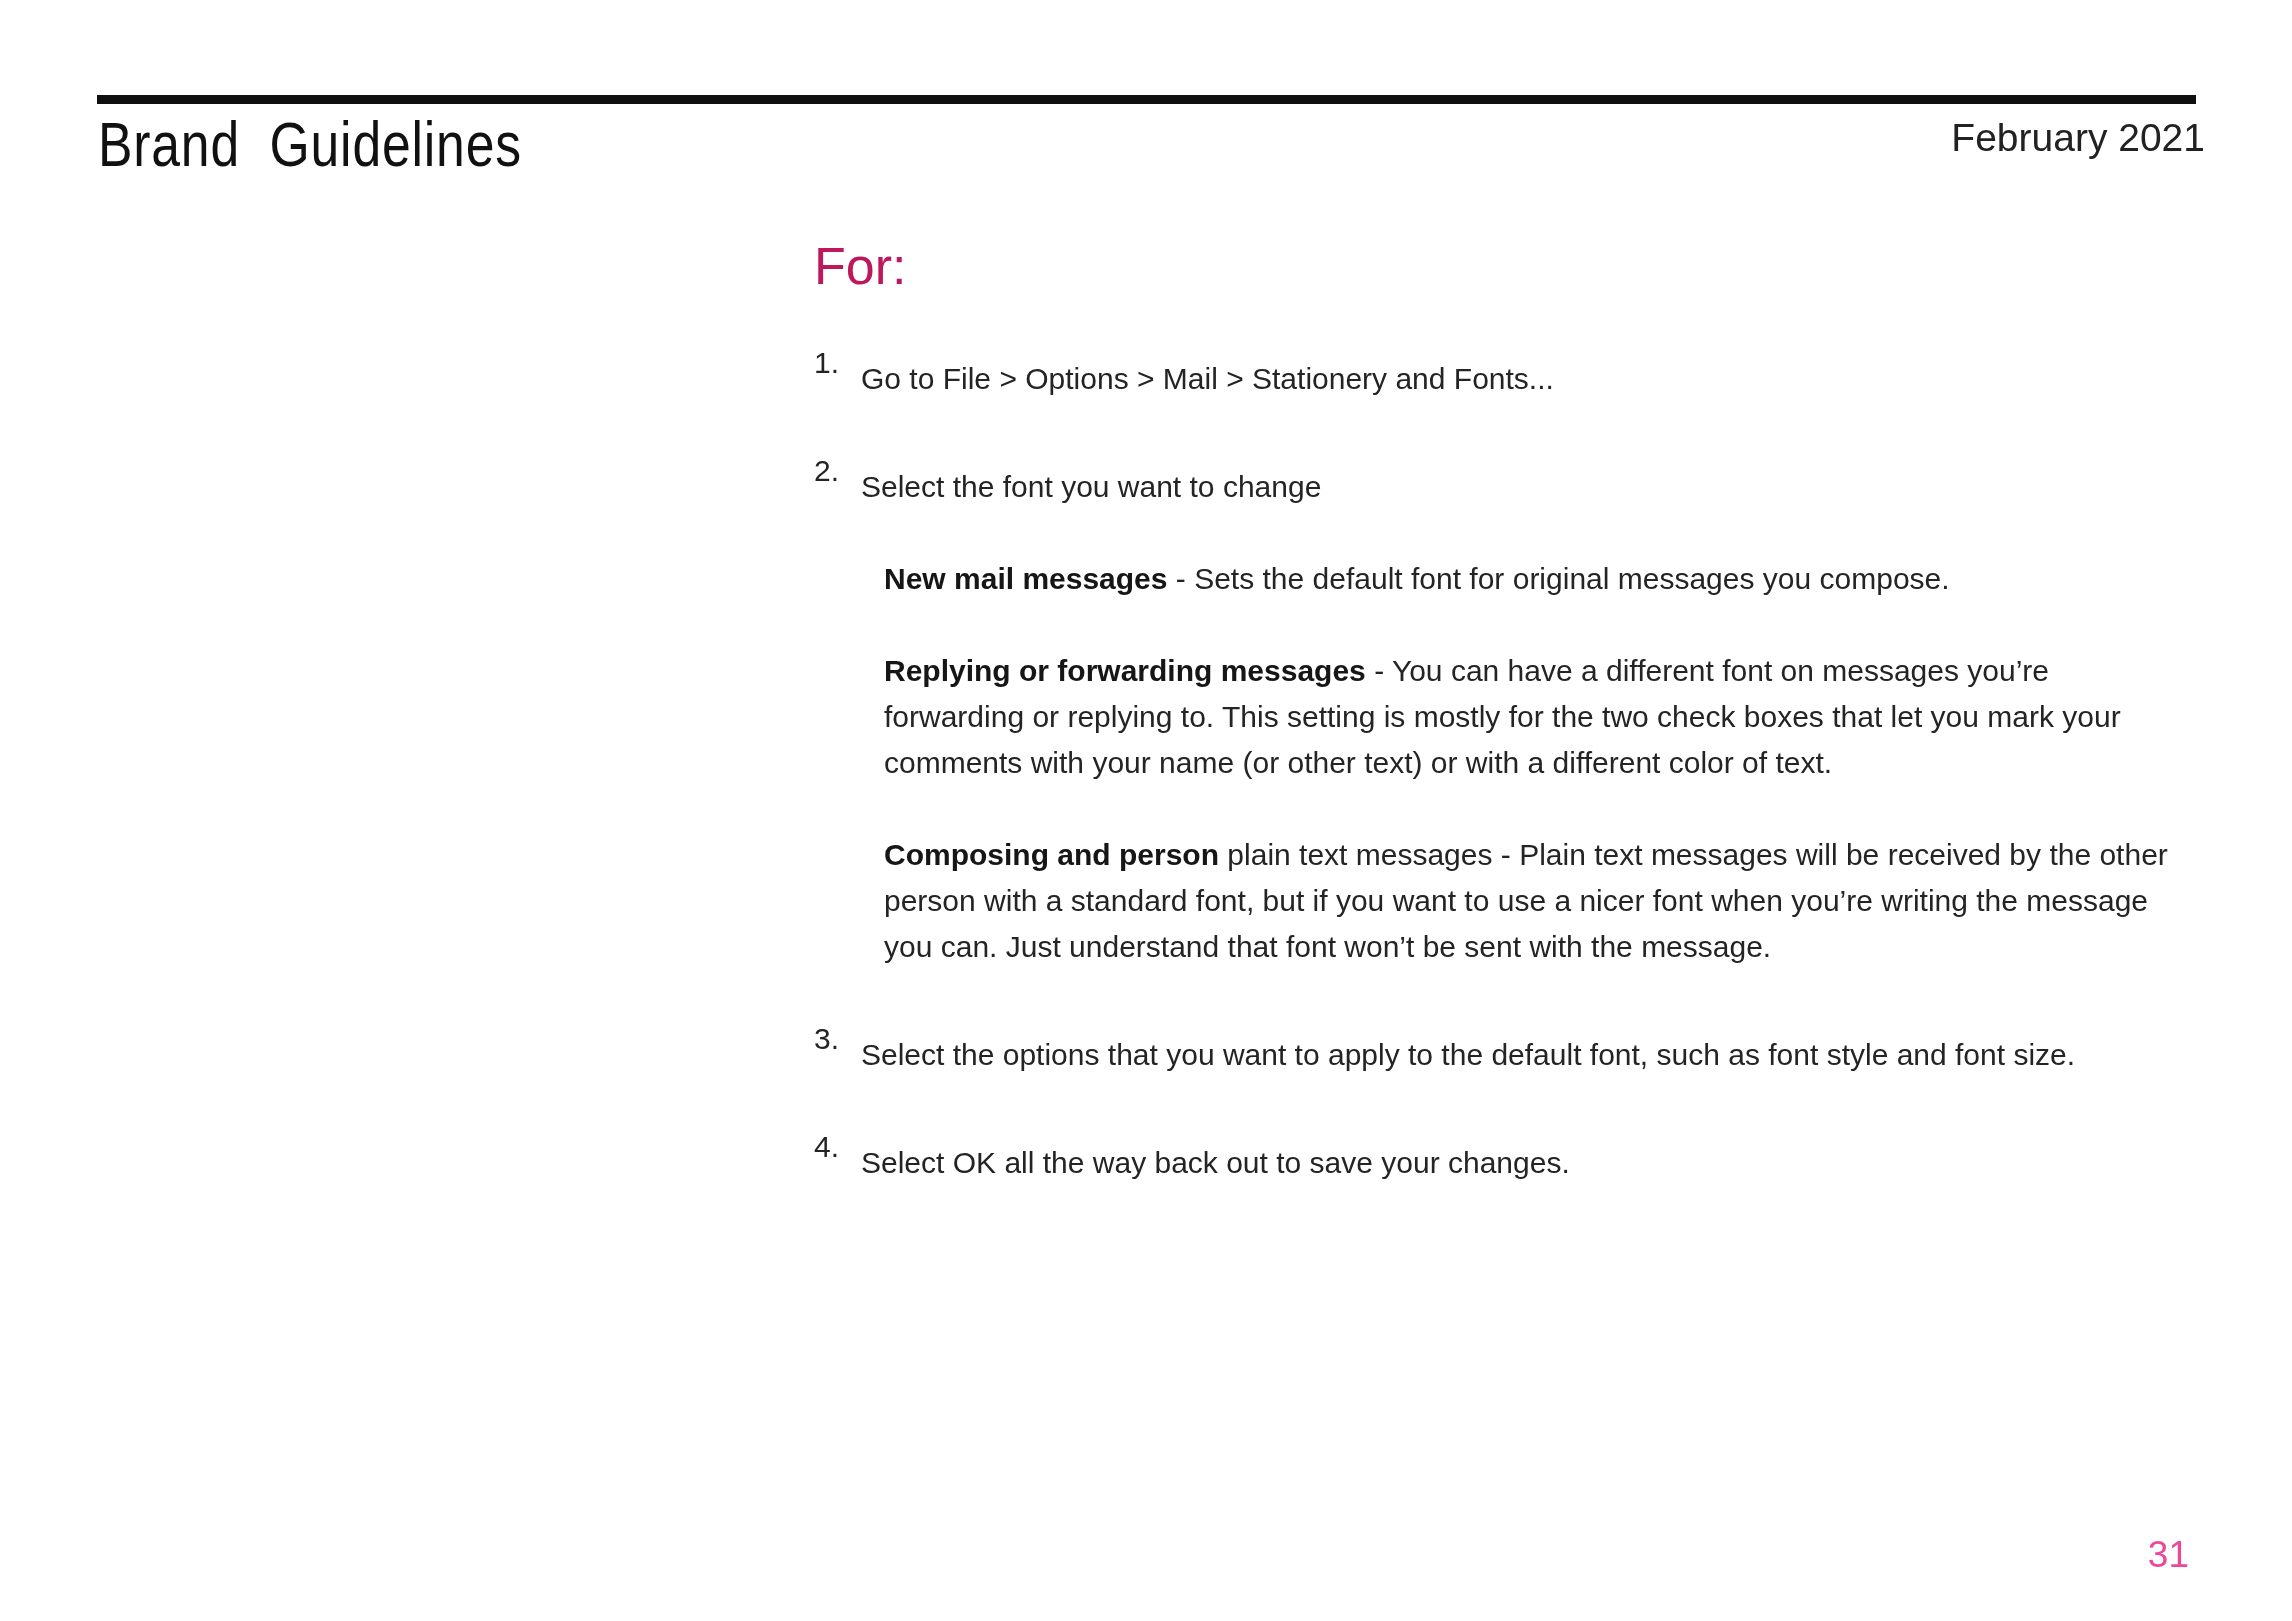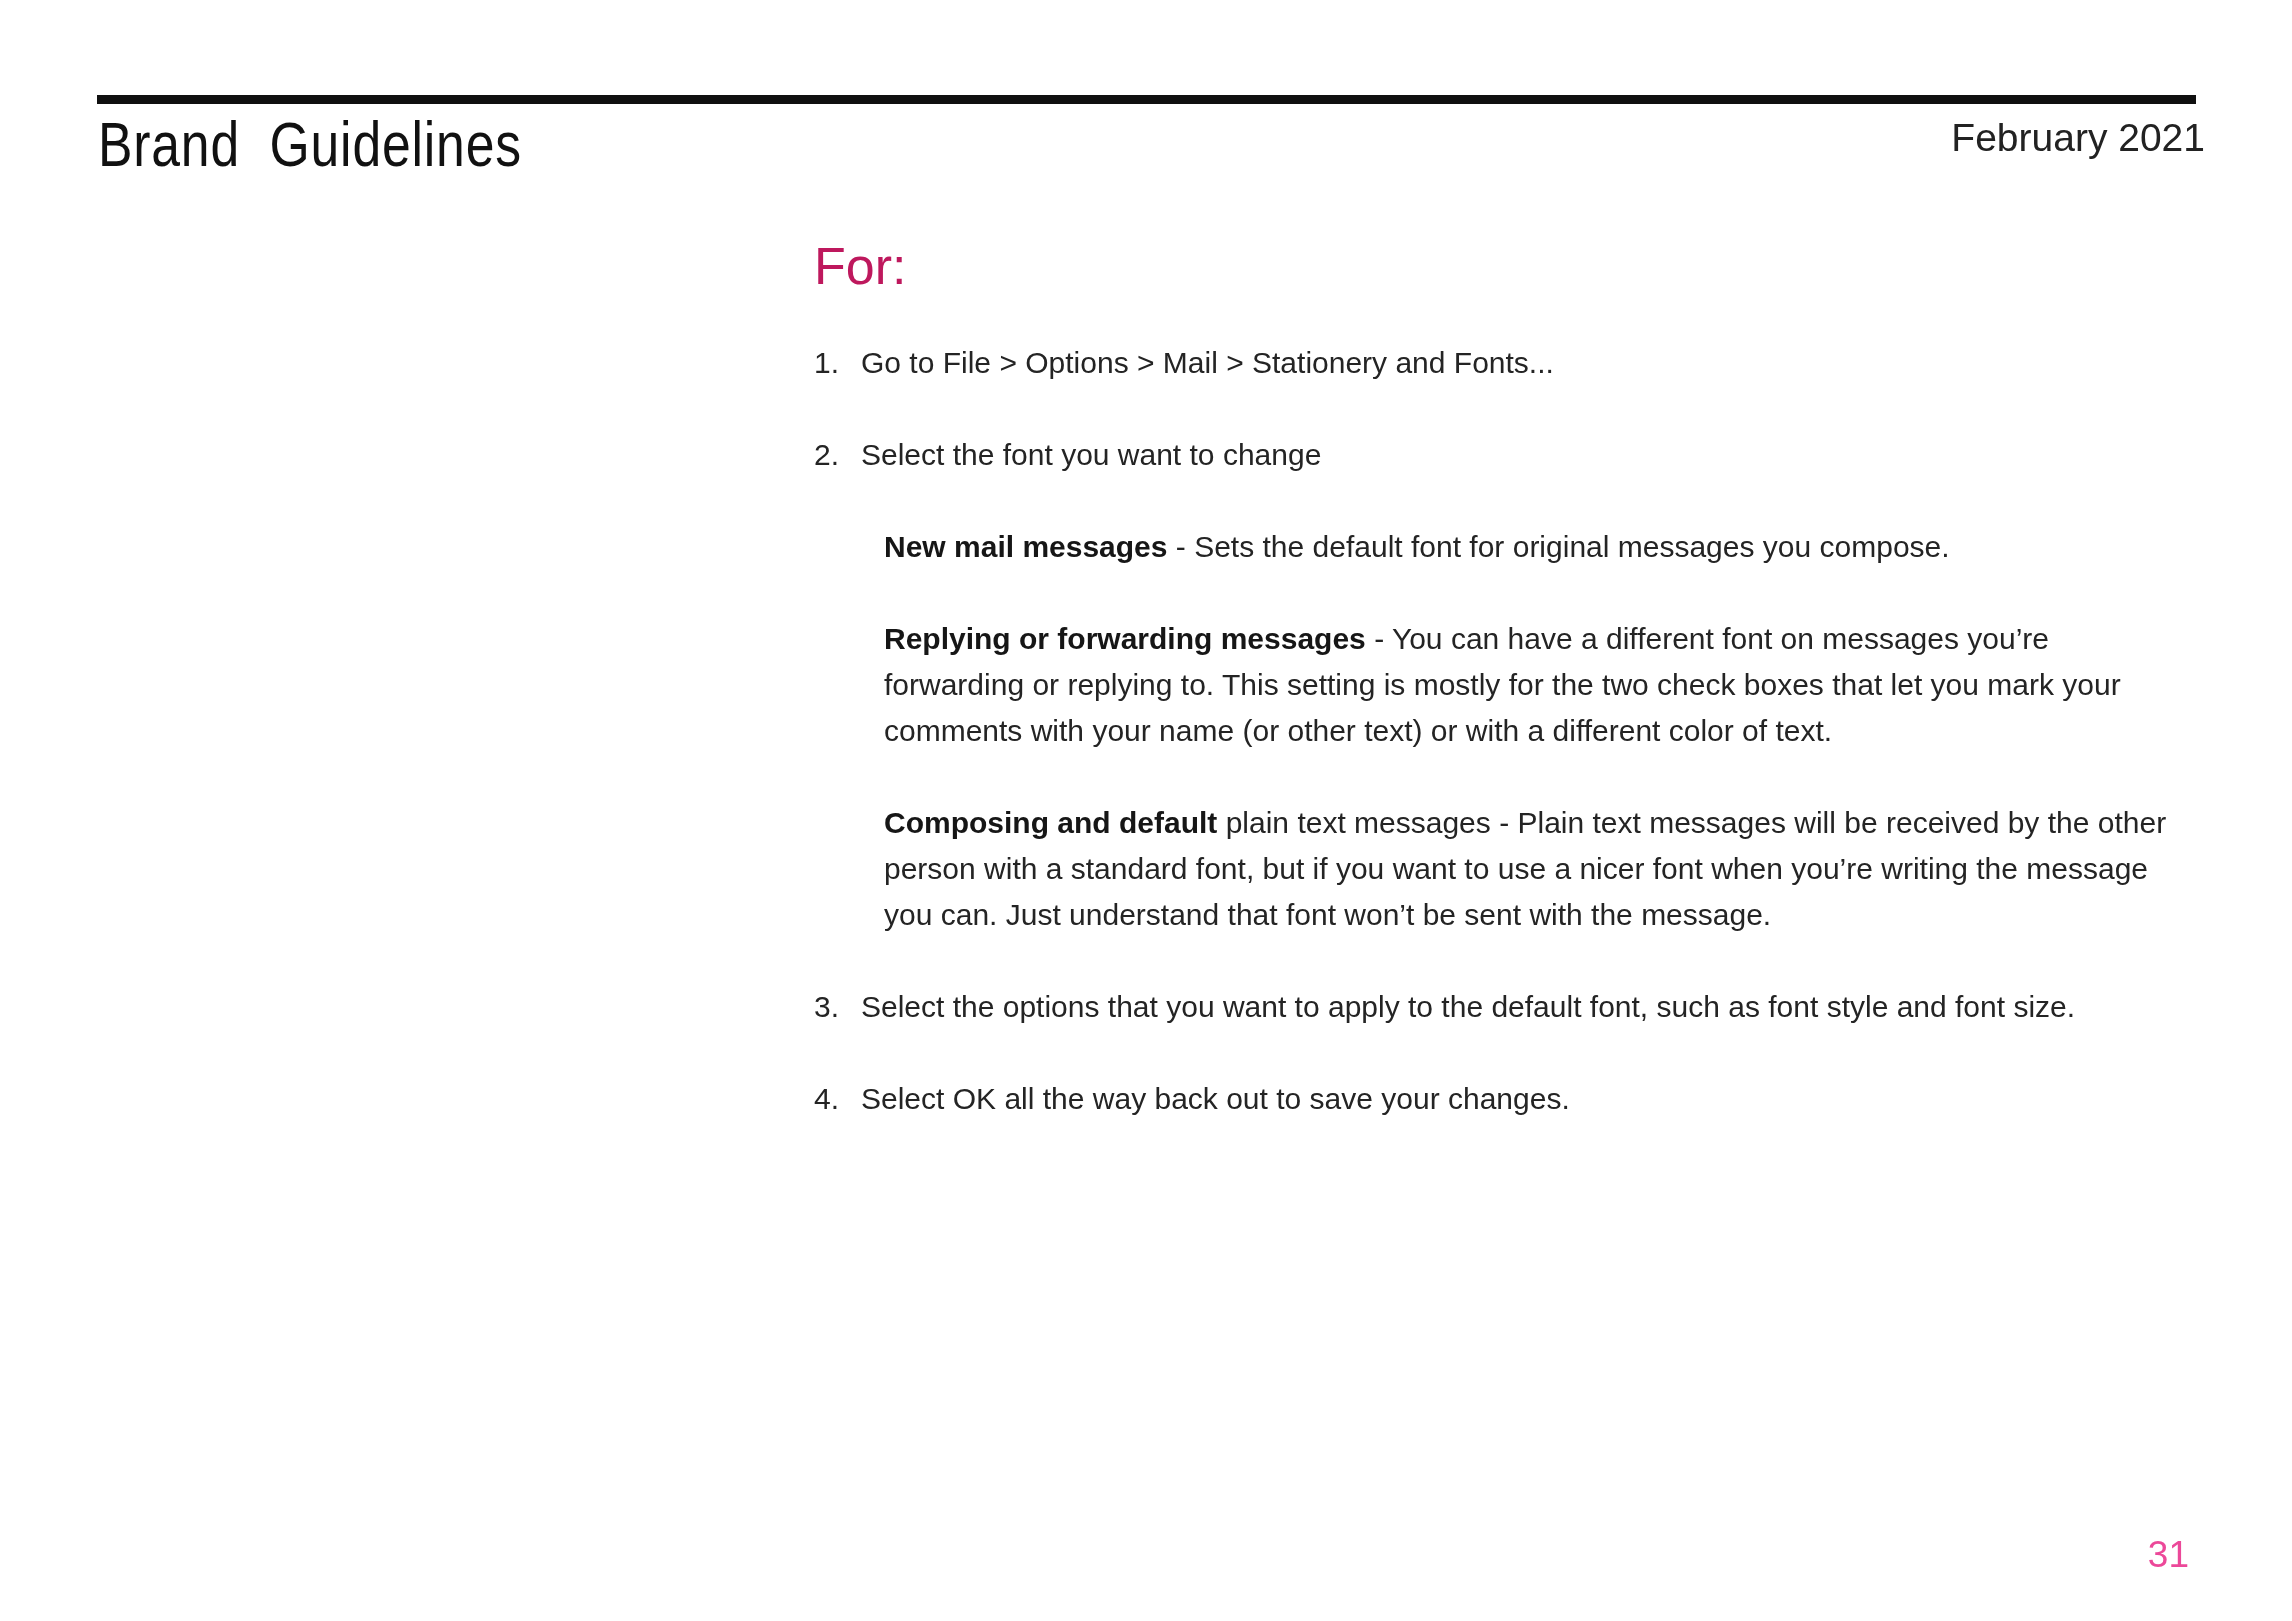--- a/index.html
+++ b/index.html
@@ -69,20 +69,21 @@
     font-size: 30px;
     line-height: 46px;
     color: #242424;
   }
   .step-number {
     flex: 0 0 47px;
     width: 47px;
   }
   .step-text {
     flex: 1;
+    margin-top: 16px;
   }
   .sub-para {
     margin-top: 46px;
     margin-left: 70px;
     width: 1284px;
     font-size: 30px;
     line-height: 46px;
     color: #242424;
   }
   .setting-name {
@@ -125,21 +126,21 @@
 
     <div class="sub-para">
       <span class="setting-name">New mail messages</span><span> - Sets the default font for original messages you compose.</span>
     </div>
 
     <div class="sub-para">
       <span class="setting-name">Replying or forwarding messages</span><span> - You can have a different font on messages you’re forwarding or replying to. This setting is mostly for the two check boxes that let you mark your comments with your name (or other text) or with a different color of text.</span>
     </div>
 
     <div class="sub-para">
-      <span class="setting-name">Composing and default</span><span> plain text messages - Plain text messages will be received by the other person with a standard font, but if you want to use a nicer font when you’re writing the message you can. Just understand that font won’t be sent with the message.</span>
+      <span class="setting-name">Composing and person</span><span> plain text messages - Plain text messages will be received by the other person with a standard font, but if you want to use a nicer font when you’re writing the message you can. Just understand that font won’t be sent with the message.</span>
     </div>
 
     <div class="step">
       <span class="step-number">3.</span>
       <span class="step-text">Select the options that you want to apply to the default font, such as font style and font size.</span>
     </div>
 
     <div class="step">
       <span class="step-number">4.</span>
       <span class="step-text">Select OK all the way back out to save your changes.</span>

